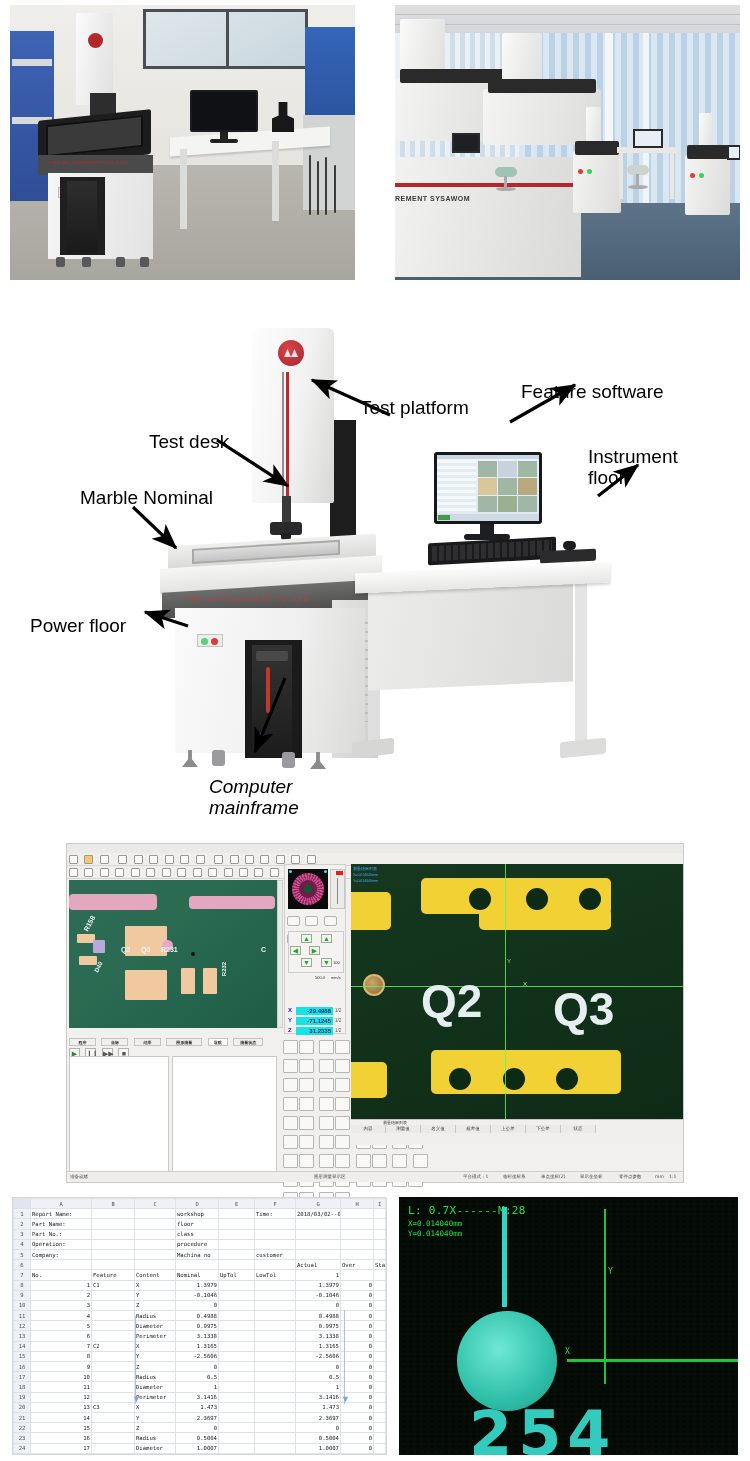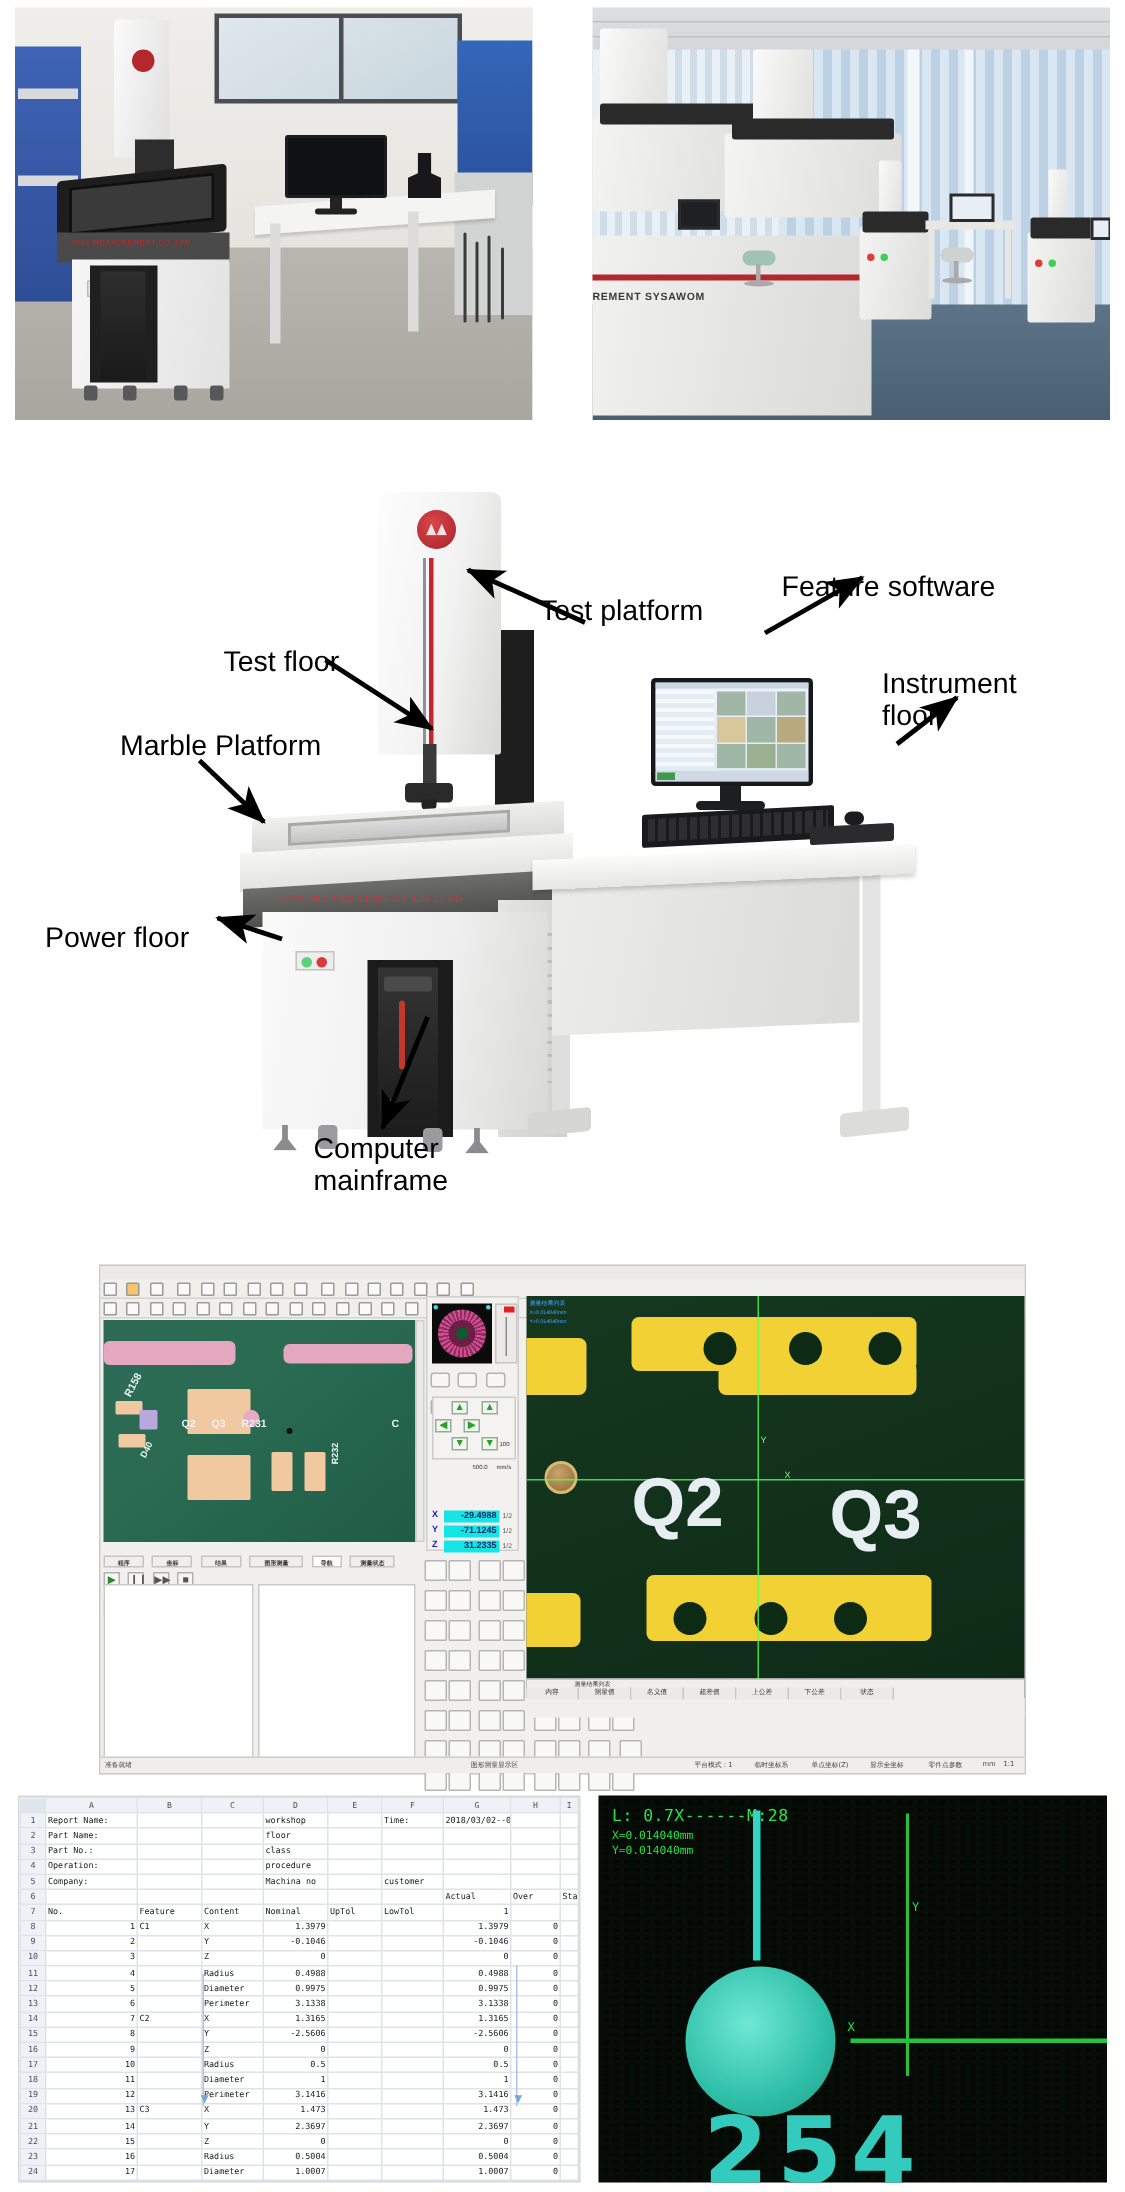--- a/index.html
+++ b/index.html
@@ -454,28 +454,28 @@
       <line x1="217" y1="140" x2="288" y2="186"></line>
       <line x1="390" y1="115" x2="312" y2="80"></line>
       <line x1="510" y1="122" x2="575" y2="85"></line>
       <line x1="598" y1="196" x2="638" y2="165"></line>
       <line x1="133" y1="207" x2="176" y2="248"></line>
       <line x1="188" y1="326" x2="145" y2="312"></line>
       <line x1="285" y1="378" x2="255" y2="452"></line>
     </g>
   </svg>
 
-  <div class="dg-label" style="left:149px;top:131px;">Test floor</div>
+  <div class="dg-label" style="left:149px;top:131px;">Test desk</div>
   <div class="dg-label" style="left:360px;top:97px;">Test platform</div>
   <div class="dg-label" style="left:521px;top:81px;">Feature software</div>
   <div class="dg-label" style="left:588px;top:146px;">Instrument
 floor</div>
-  <div class="dg-label" style="left:80px;top:187px;">Marble Platform</div>
+  <div class="dg-label" style="left:80px;top:187px;">Marble Nominal</div>
   <div class="dg-label" style="left:30px;top:315px;">Power floor</div>
-  <div class="dg-label" style="left:209px;top:456px;">Computer
+  <div class="dg-label" style="left:209px;top:476px;font-style:italic;">Computer
 mainframe</div>
 </div>
 
 <div id="software">
 
   <div class="sw-menubar">
     <span>文件(F)</span>
     <span>编辑</span>
     <span>零件(P)</span>
     <span>图形(G)</span>

